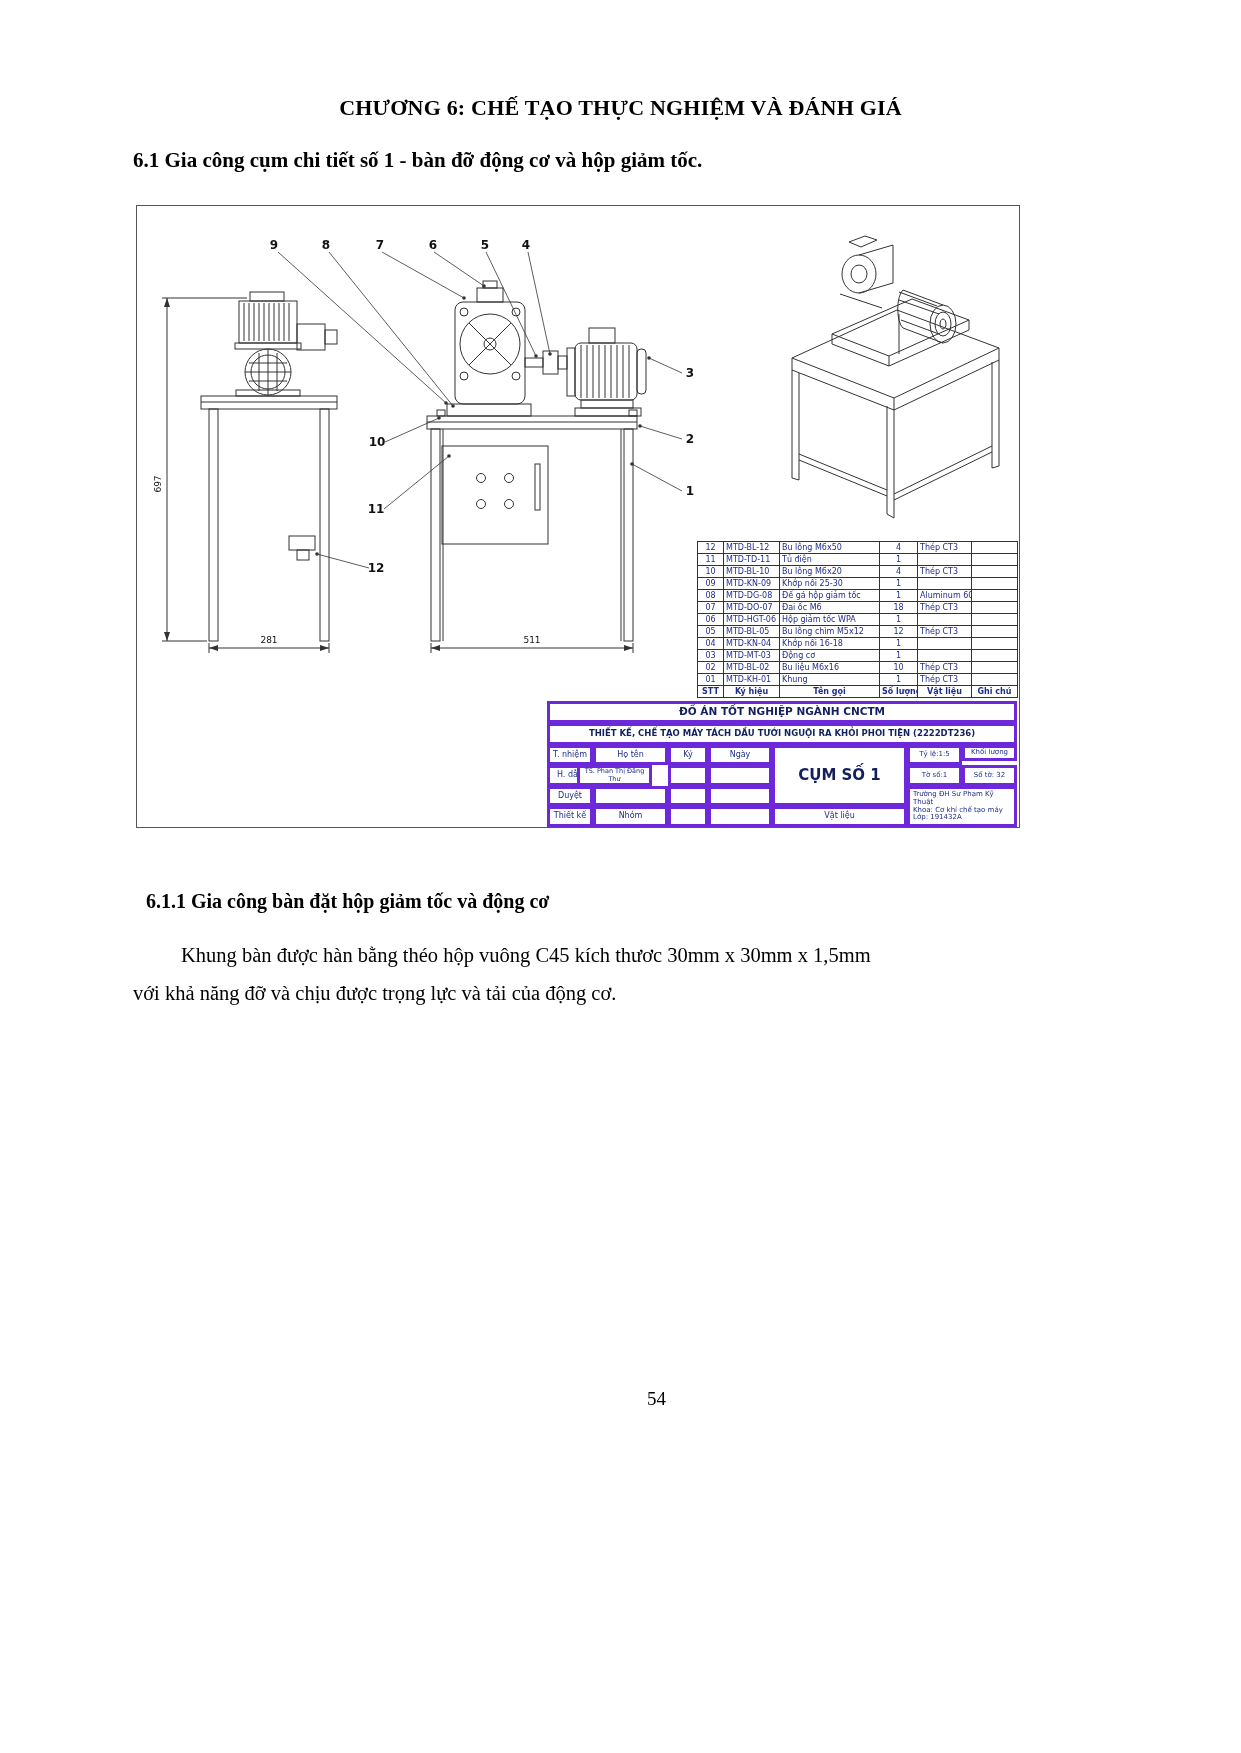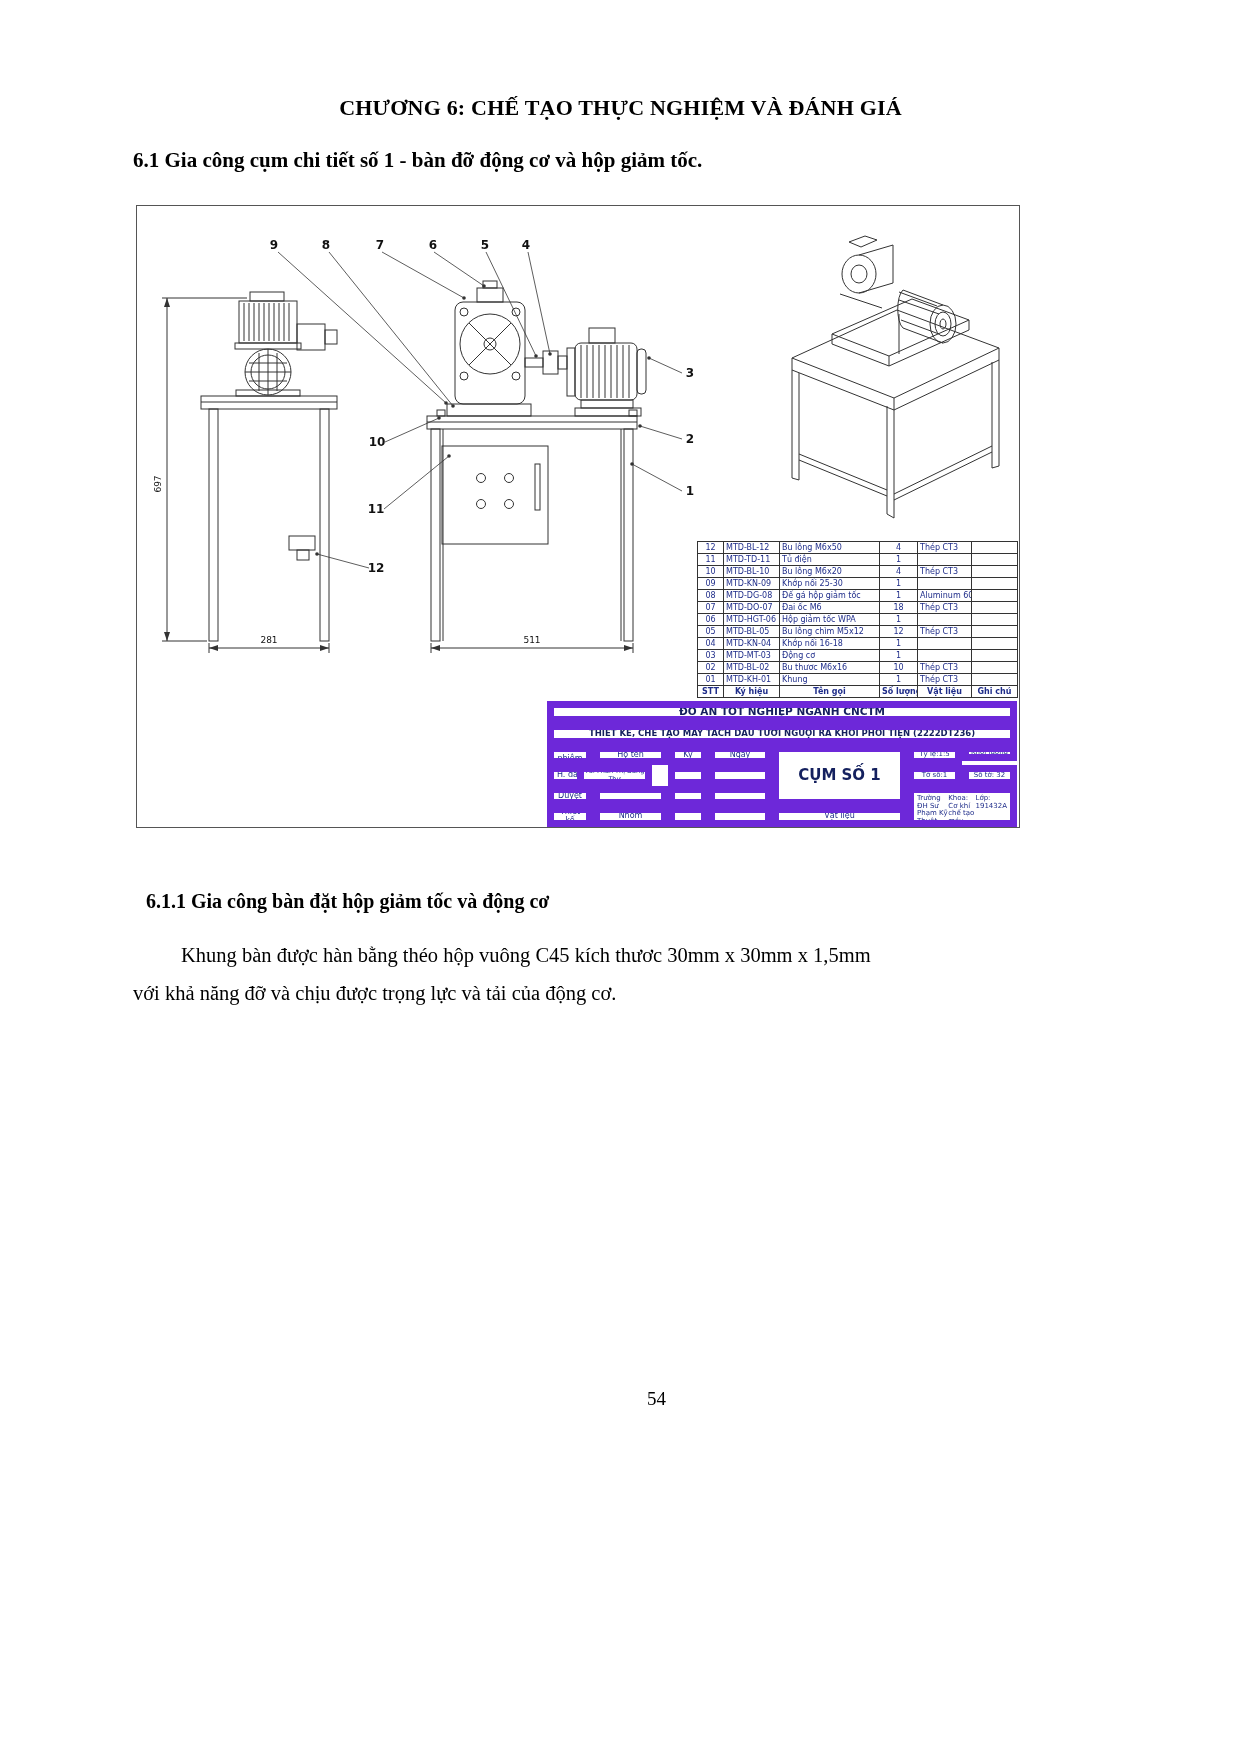--- a/index.html
+++ b/index.html
@@ -22,28 +22,28 @@
   .bom { position:absolute; left:560px; top:335px; width:320px; border-collapse:collapse;
     table-layout:fixed; font-family:"DejaVu Sans",sans-serif; font-size:8px; color:#1f2d8a; }
   .bom td { border:1px solid #333; height:11px; line-height:11px; padding:0 2px;
     white-space:nowrap; overflow:hidden; }
   .bom .bc0, .bom .bc3 { text-align:center; }
   .bom tfoot td { font-weight:bold; text-align:center; }
 
   
   .tblock { position:absolute; left:410px; top:495px; width:470px; height:126px;
     font-family:"DejaVu Sans",sans-serif; color:#1f2d8a; }
-  .tb-cell { position:absolute; box-sizing:border-box; border:7px solid #6d28d9;
+  .tb-cell { position:absolute; box-sizing:border-box; border:3px solid #6d28d9;
     display:flex; align-items:center; justify-content:center; text-align:center;
     overflow:hidden; font-size:8px; line-height:1.1; background:#fff; }
   .tb-title { font-weight:bold; font-size:10.5px; color:#14205e; }
   .tb-sub { font-weight:bold; font-size:8.5px; color:#14205e; }
   .tb-big { font-size:15px; font-weight:bold; color:#14205e; }
   .tb-small { font-size:7px; }
-  .tb-school { flex-direction:row; align-items:flex-start; justify-content:center;
+  .tb-school { flex-direction:column; align-items:flex-start; justify-content:center;
     padding:2px 3px; font-size:7px; text-align:left; }
 
   .figure-caption { position:absolute; top:840px; left:0; width:100%; text-align:center;
     font-size:21px; font-weight:bold; }
   .subsection-heading { position:absolute; top:890px; left:146px; font-size:20px; font-weight:bold; }
   .body-paragraph { position:absolute; top:936px; left:133px; width:975px;
     font-size:20.5px; line-height:38px; }
   .body-paragraph .line1 { padding-left:48px; }
   .page-number { position:absolute; top:1388px; left:0; width:100%; text-align:center; font-size:19px;padding-left:36px; }
 </style>
@@ -313,21 +313,21 @@
             <td class="bc0">03</td>
             <td class="bc1">MTD-MT-03</td>
             <td class="bc2">Động cơ</td>
             <td class="bc3">1</td>
             <td class="bc4"></td>
             <td class="bc5"></td>
           </tr>
           <tr>
             <td class="bc0">02</td>
             <td class="bc1">MTD-BL-02</td>
-            <td class="bc2">Bu thươc M6x16</td>
+            <td class="bc2">Bu liệu M6x16</td>
             <td class="bc3">10</td>
             <td class="bc4">Thép CT3</td>
             <td class="bc5"></td>
           </tr>
           <tr>
             <td class="bc0">01</td>
             <td class="bc1">MTD-KH-01</td>
             <td class="bc2">Khung</td>
             <td class="bc3">1</td>
             <td class="bc4">Thép CT3</td>

